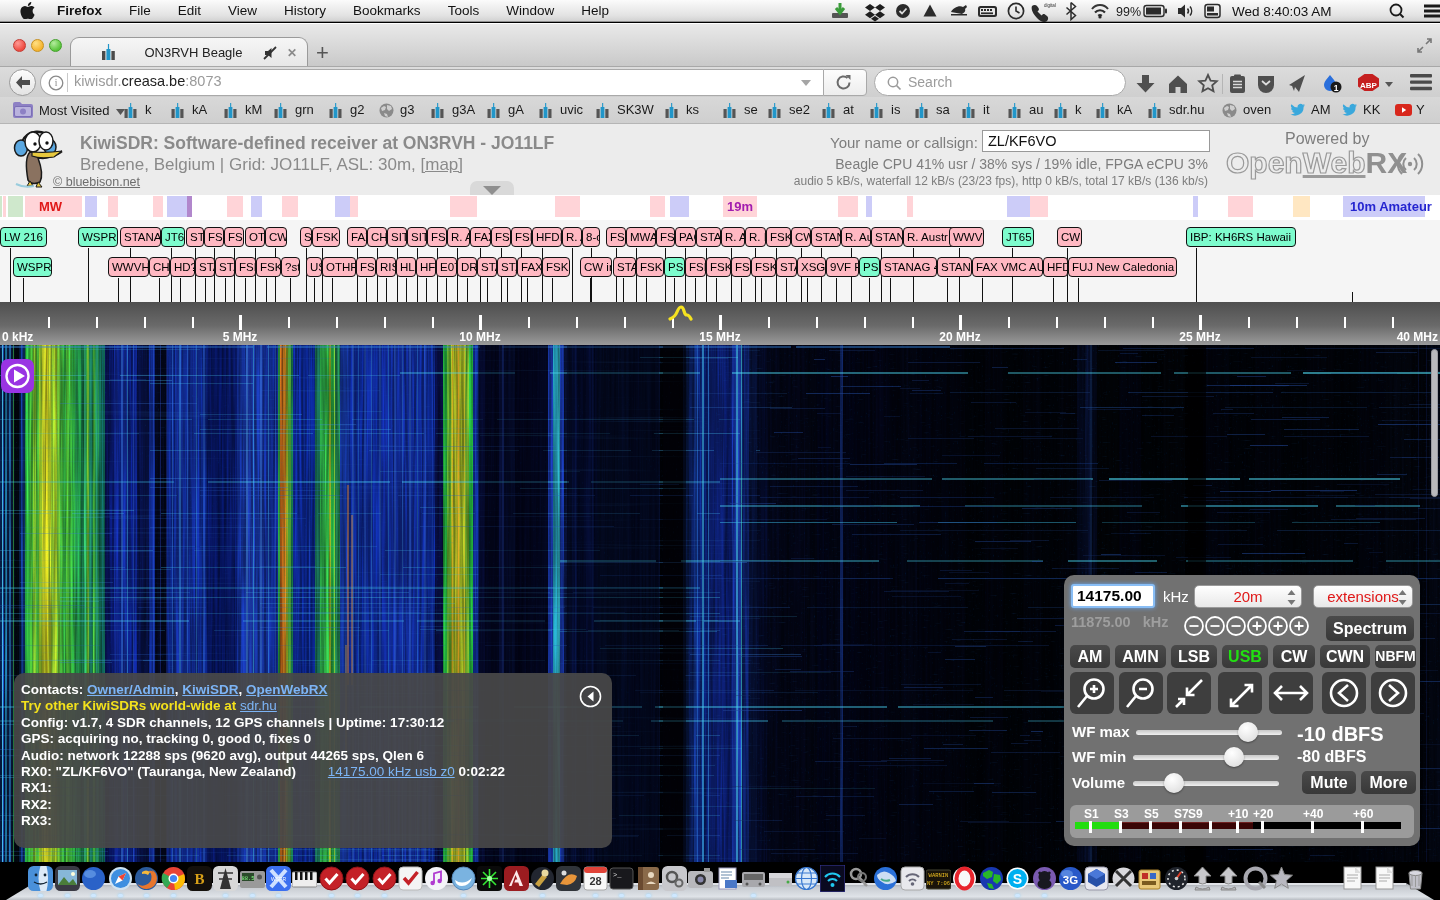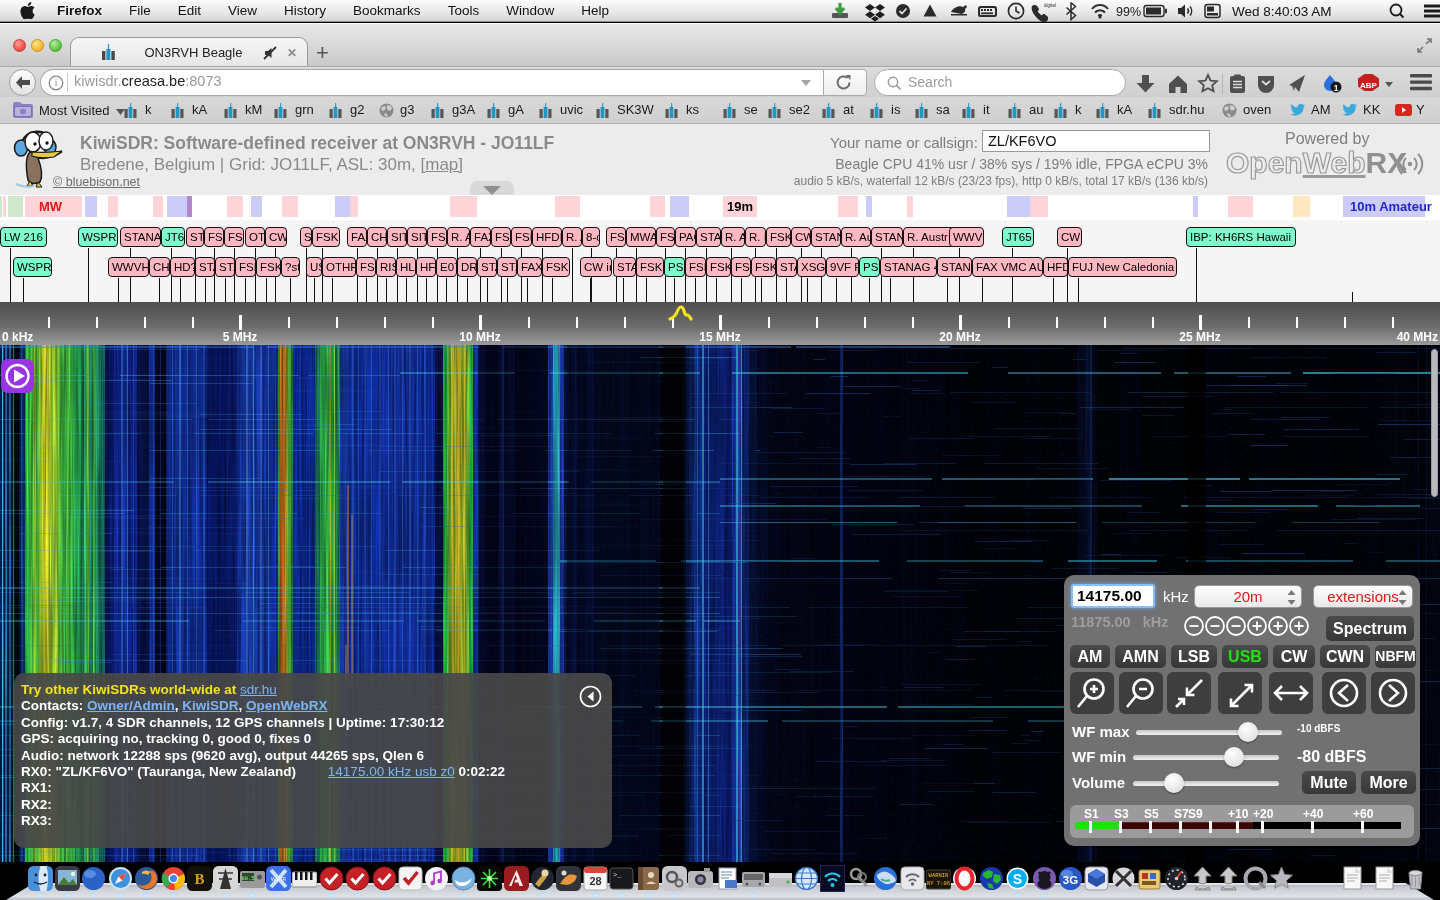--- a/index.html
+++ b/index.html
@@ -431,21 +431,21 @@
       <div class="bb" style="left:187px;width:5px;background:#b187cc;"></div>
       <div class="bb" style="left:227px;width:16px;background:#ffd4d8;"></div>
       <div class="bb" style="left:251px;width:11px;background:#ccccf8;"></div>
       <div class="bb" style="left:282px;width:16px;background:#ffd4d8;"></div>
       <div class="bb" style="left:335px;width:17px;background:#ccccf8;"></div>
       <div class="bb" style="left:350px;width:8px;background:#ffd4d8;"></div>
       <div class="bb" style="left:450px;width:27px;background:#ffd4d8;"></div>
       <div class="bb" style="left:555px;width:25px;background:#ffd4d8;"></div>
       <div class="bb" style="left:650px;width:15px;background:#ffd4d8;"></div>
       <div class="bb" style="left:670px;width:19px;background:#ccccf8;"></div>
-      <div class="bb" style="left:723px;width:34px;background:#ffd4d8;"><span style="color:#000000;font-weight:bold;font-size:13px;position:relative;top:1px;left:4px;">19m</span></div>
+      <div class="bb" style="left:723px;width:34px;background:#ffd4d8;"><span style="color:#a21caf;font-weight:bold;font-size:13px;position:relative;top:1px;left:4px;">19m</span></div>
       <div class="bb" style="left:838px;width:20px;background:#ffd4d8;"></div>
       <div class="bb" style="left:866px;width:6px;background:#ccccf8;"></div>
       <div class="bb" style="left:907px;width:6px;background:#ffd4d8;"></div>
       <div class="bb" style="left:1007px;width:23px;background:#ccccf8;"></div>
       <div class="bb" style="left:1030px;width:18px;background:#ffd4d8;"></div>
       <div class="bb" style="left:1193px;width:5px;background:#ccccf8;"></div>
       <div class="bb" style="left:1228px;width:25px;background:#ffd4d8;"></div>
       <div class="bb" style="left:1293px;width:17px;background:#ffe7c2;"></div>
       <div class="bb" style="left:1343px;width:82px;background:#ccccf8;"><span style="color:#2525d0;font-weight:bold;font-size:13px;position:relative;top:1px;left:7px;white-space:nowrap;">10m Amateur</span></div>
     </div>
@@ -1481,22 +1481,22 @@
         <rect x="206" y="0" width="34" height="555" fill="#010218" opacity="0.18"></rect>
         <rect x="567" y="0" width="92" height="555" fill="#010210" opacity="0.45"></rect>
         <rect x="663" y="0" width="23" height="555" fill="#010207" opacity="0.55"></rect>
 <rect x="1188" y="0" width="18" height="555" fill="#000002" opacity="0.7"></rect>
 </svg></div>
 <div id="play"><svg width="33" height="34" viewBox="0 0 33 34">
         <circle cx="16.5" cy="17" r="11" fill="none" stroke="#fff" stroke-width="2.4"></circle>
         <path d="M13 10.5 L24 17 L13 23.5z" fill="#fff"></path>
       </svg></div>
 <div id="contacts">
+<div><span>Contacts: </span><a>Owner/Admin</a><span>, </span><a>KiwiSDR</a><span>, </span><a>OpenWebRX</a></div>
 <div style="color:#f3e11c;">Try other KiwiSDRs world-wide at <a style="font-weight:normal;">sdr.hu</a></div>
-<div><span>Contacts: </span><a>Owner/Admin</a><span>, </span><a>KiwiSDR</a><span>, </span><a>OpenWebRX</a></div>
 <div>Config: v1.7, 4 SDR channels, 12 GPS channels | Uptime: 17:30:12</div>
 <div>GPS: acquiring no, tracking 0, good 0, fixes 0</div>
 <div>Audio: network 12288 sps (9620 avg), output 44265 sps, Qlen 6</div>
 <div>RX0: "ZL/KF6VO" (Tauranga, New Zealand) <a style="font-weight:normal;margin-left:28px;">14175.00 kHz usb z0</a> 0:02:22</div>
 <div>RX1:</div>
       <div>RX2:</div>
       <div>RX3:</div>
 <svg style="position:absolute;right:10px;top:12px" width="23" height="23" viewBox="0 0 23 23">
         <circle cx="11.5" cy="11.5" r="10" fill="none" stroke="#fff" stroke-width="1.6"></circle>
         <path d="M14.5 6.5 L8.5 11.5 L14.5 16.5z" fill="#fff"></path>
@@ -1563,21 +1563,21 @@
       </svg>
 <div style="position:absolute;left:8px;top:148px;font-size:15px;font-weight:bold;">WF max</div>
 <div style="position:absolute;left:8px;top:173px;font-size:15px;font-weight:bold;">WF min</div>
 <div style="position:absolute;left:8px;top:199px;font-size:15px;font-weight:bold;">Volume</div>
 <div class="track" style="left:72px;top:155px;width:146px;"></div>
       <div class="knob" style="left:174px;top:147px;"></div>
 <div class="track" style="left:69px;top:180px;width:146px;"></div>
       <div class="knob" style="left:160px;top:172px;"></div>
 <div class="track" style="left:69px;top:206px;width:146px;"></div>
       <div class="knob" style="left:100px;top:198px;"></div>
-<div style="position:absolute;left:233px;top:148px;font-size:10px;font-weight:bold;">-10 dBFS</div>
+<div style="position:absolute;left:233px;top:148px;font-size:20px;font-weight:bold;">-10 dBFS</div>
 <div style="position:absolute;left:233px;top:173px;font-size:16px;font-weight:bold;">-80 dBFS</div>
 <div class="btn" style="position:absolute;left:238px;top:196px;width:54px;">Mute</div>
 <div class="btn" style="position:absolute;left:297px;top:196px;width:55px;">More</div>
 <div id="smeter">
 <div class="sm" style="left:14px;">S1</div>
         <div class="sm" style="left:44px;">S3</div>
         <div class="sm" style="left:74px;">S5</div>
         <div class="sm" style="left:104px;">S7</div>
         <div class="sm" style="left:118px;text-align:center;">S9</div>
         <div class="sm" style="left:158px;">+10</div>

